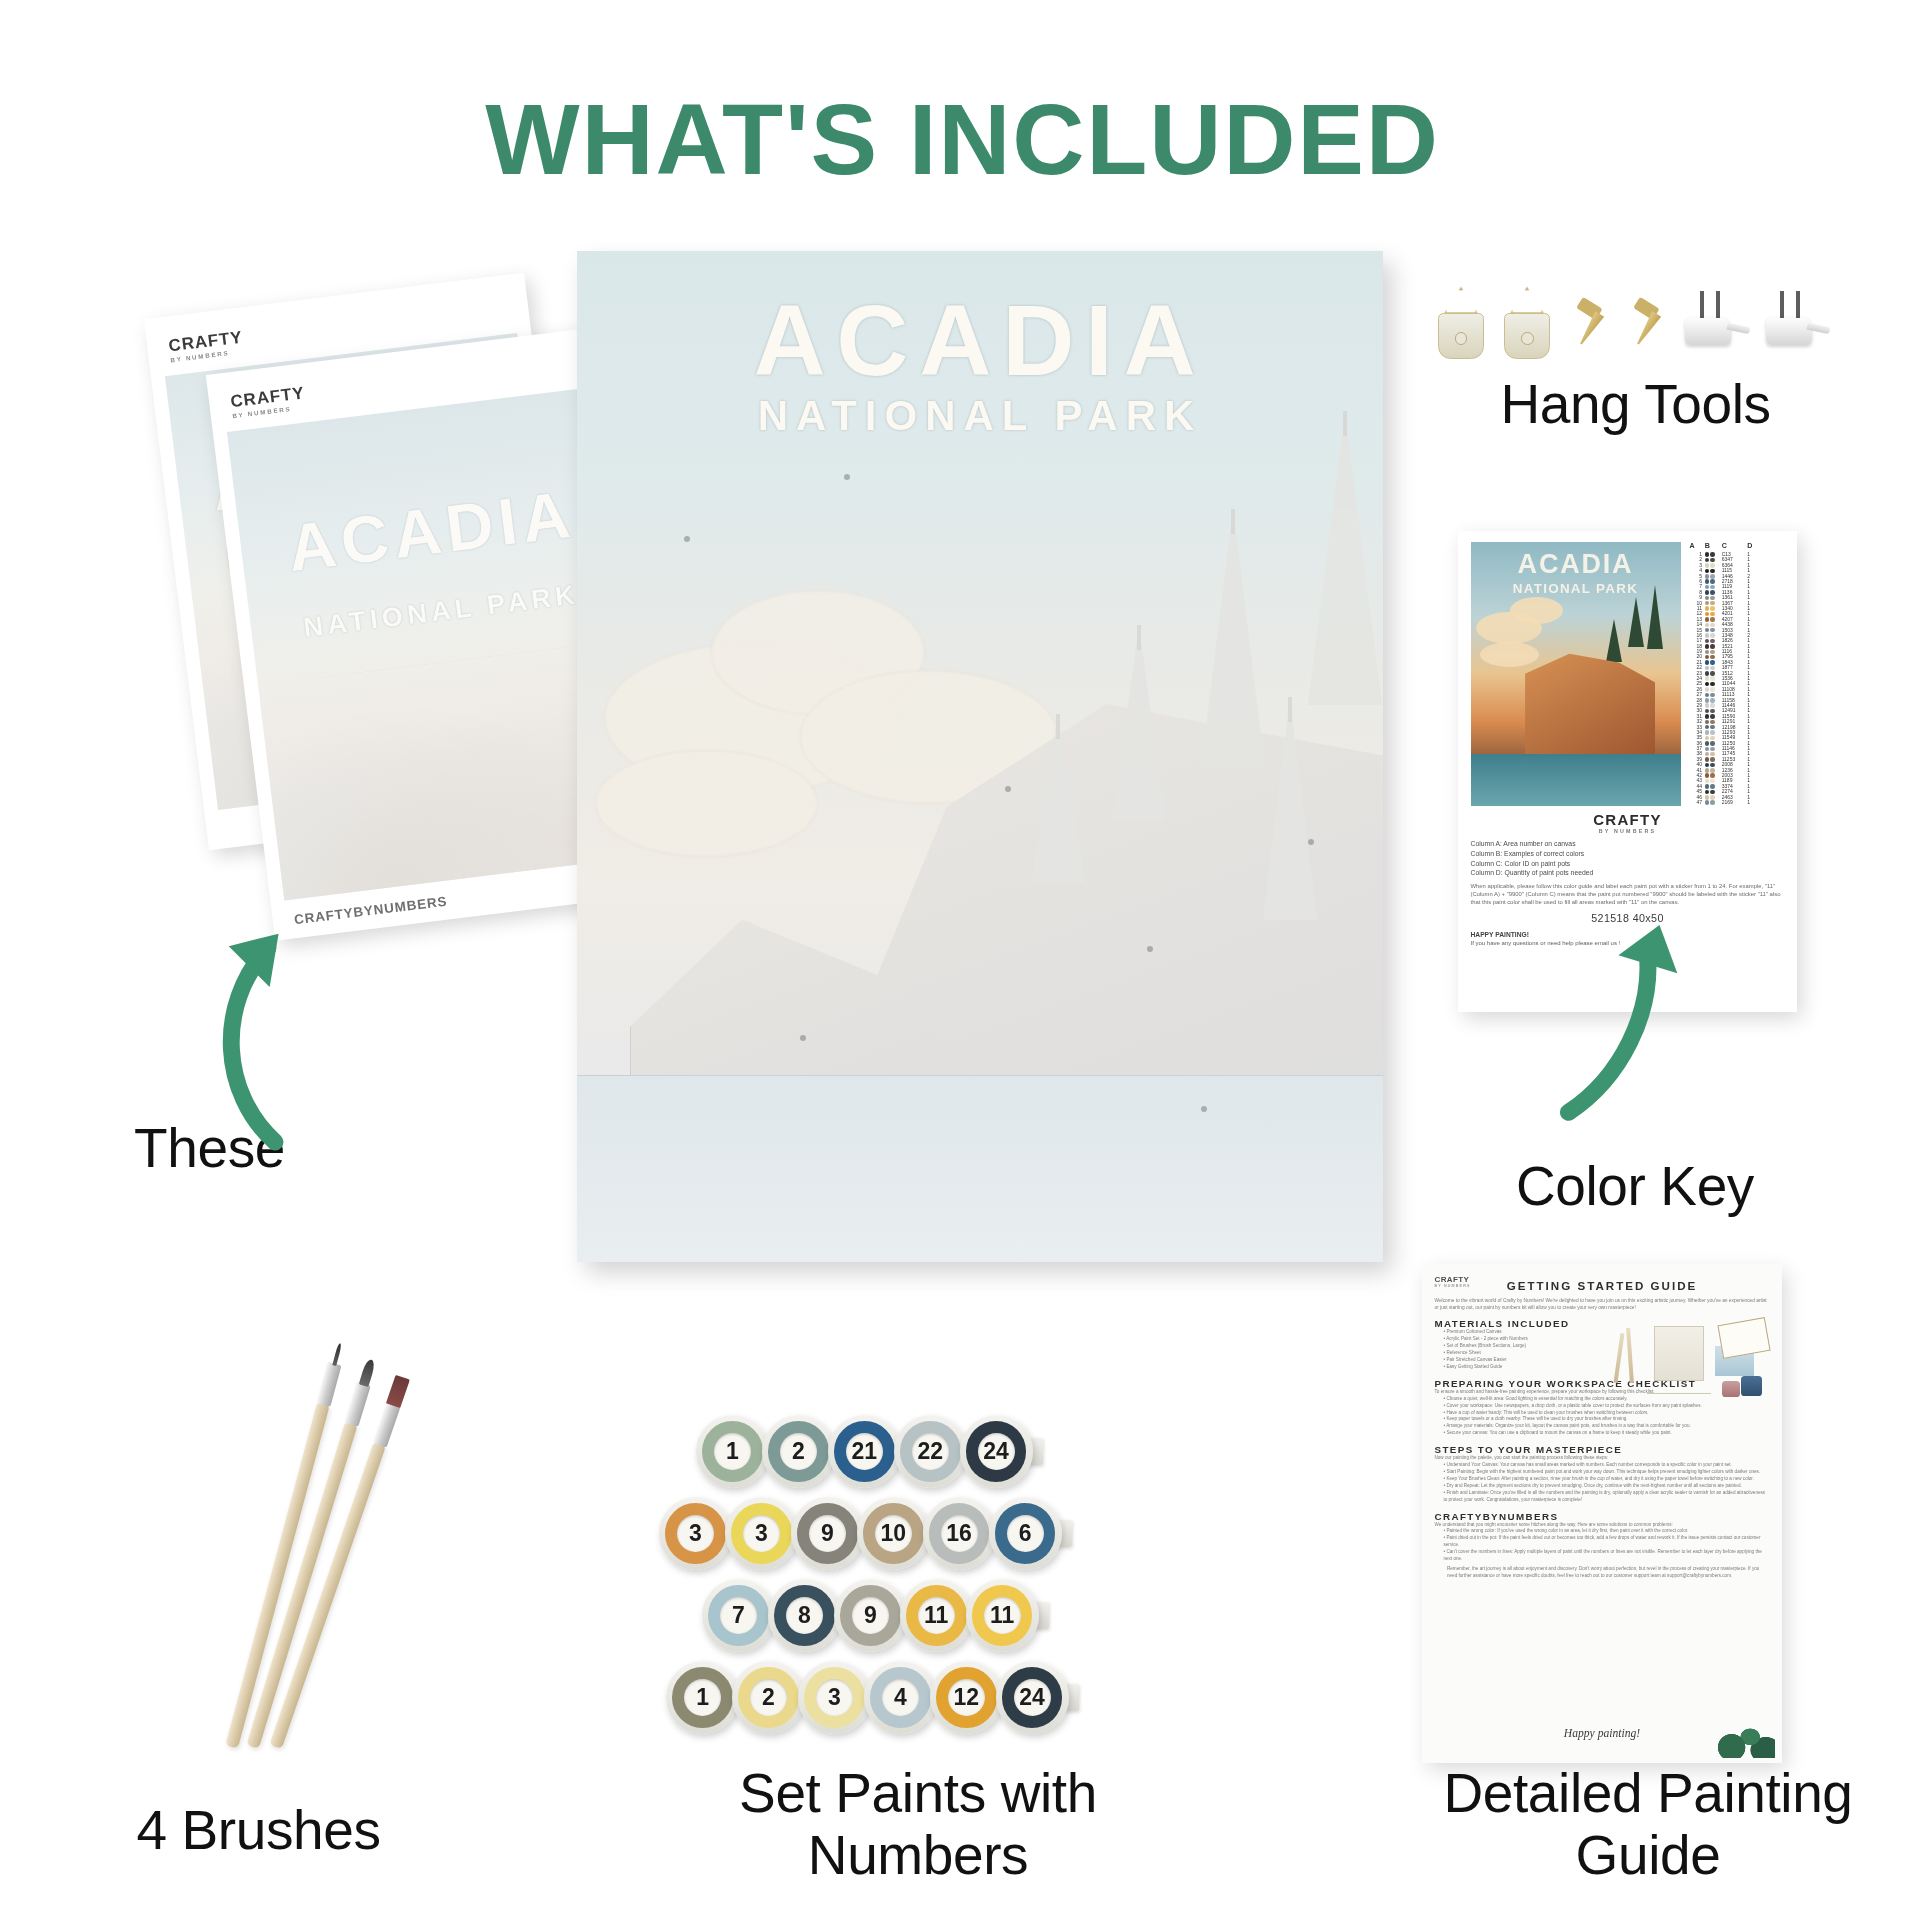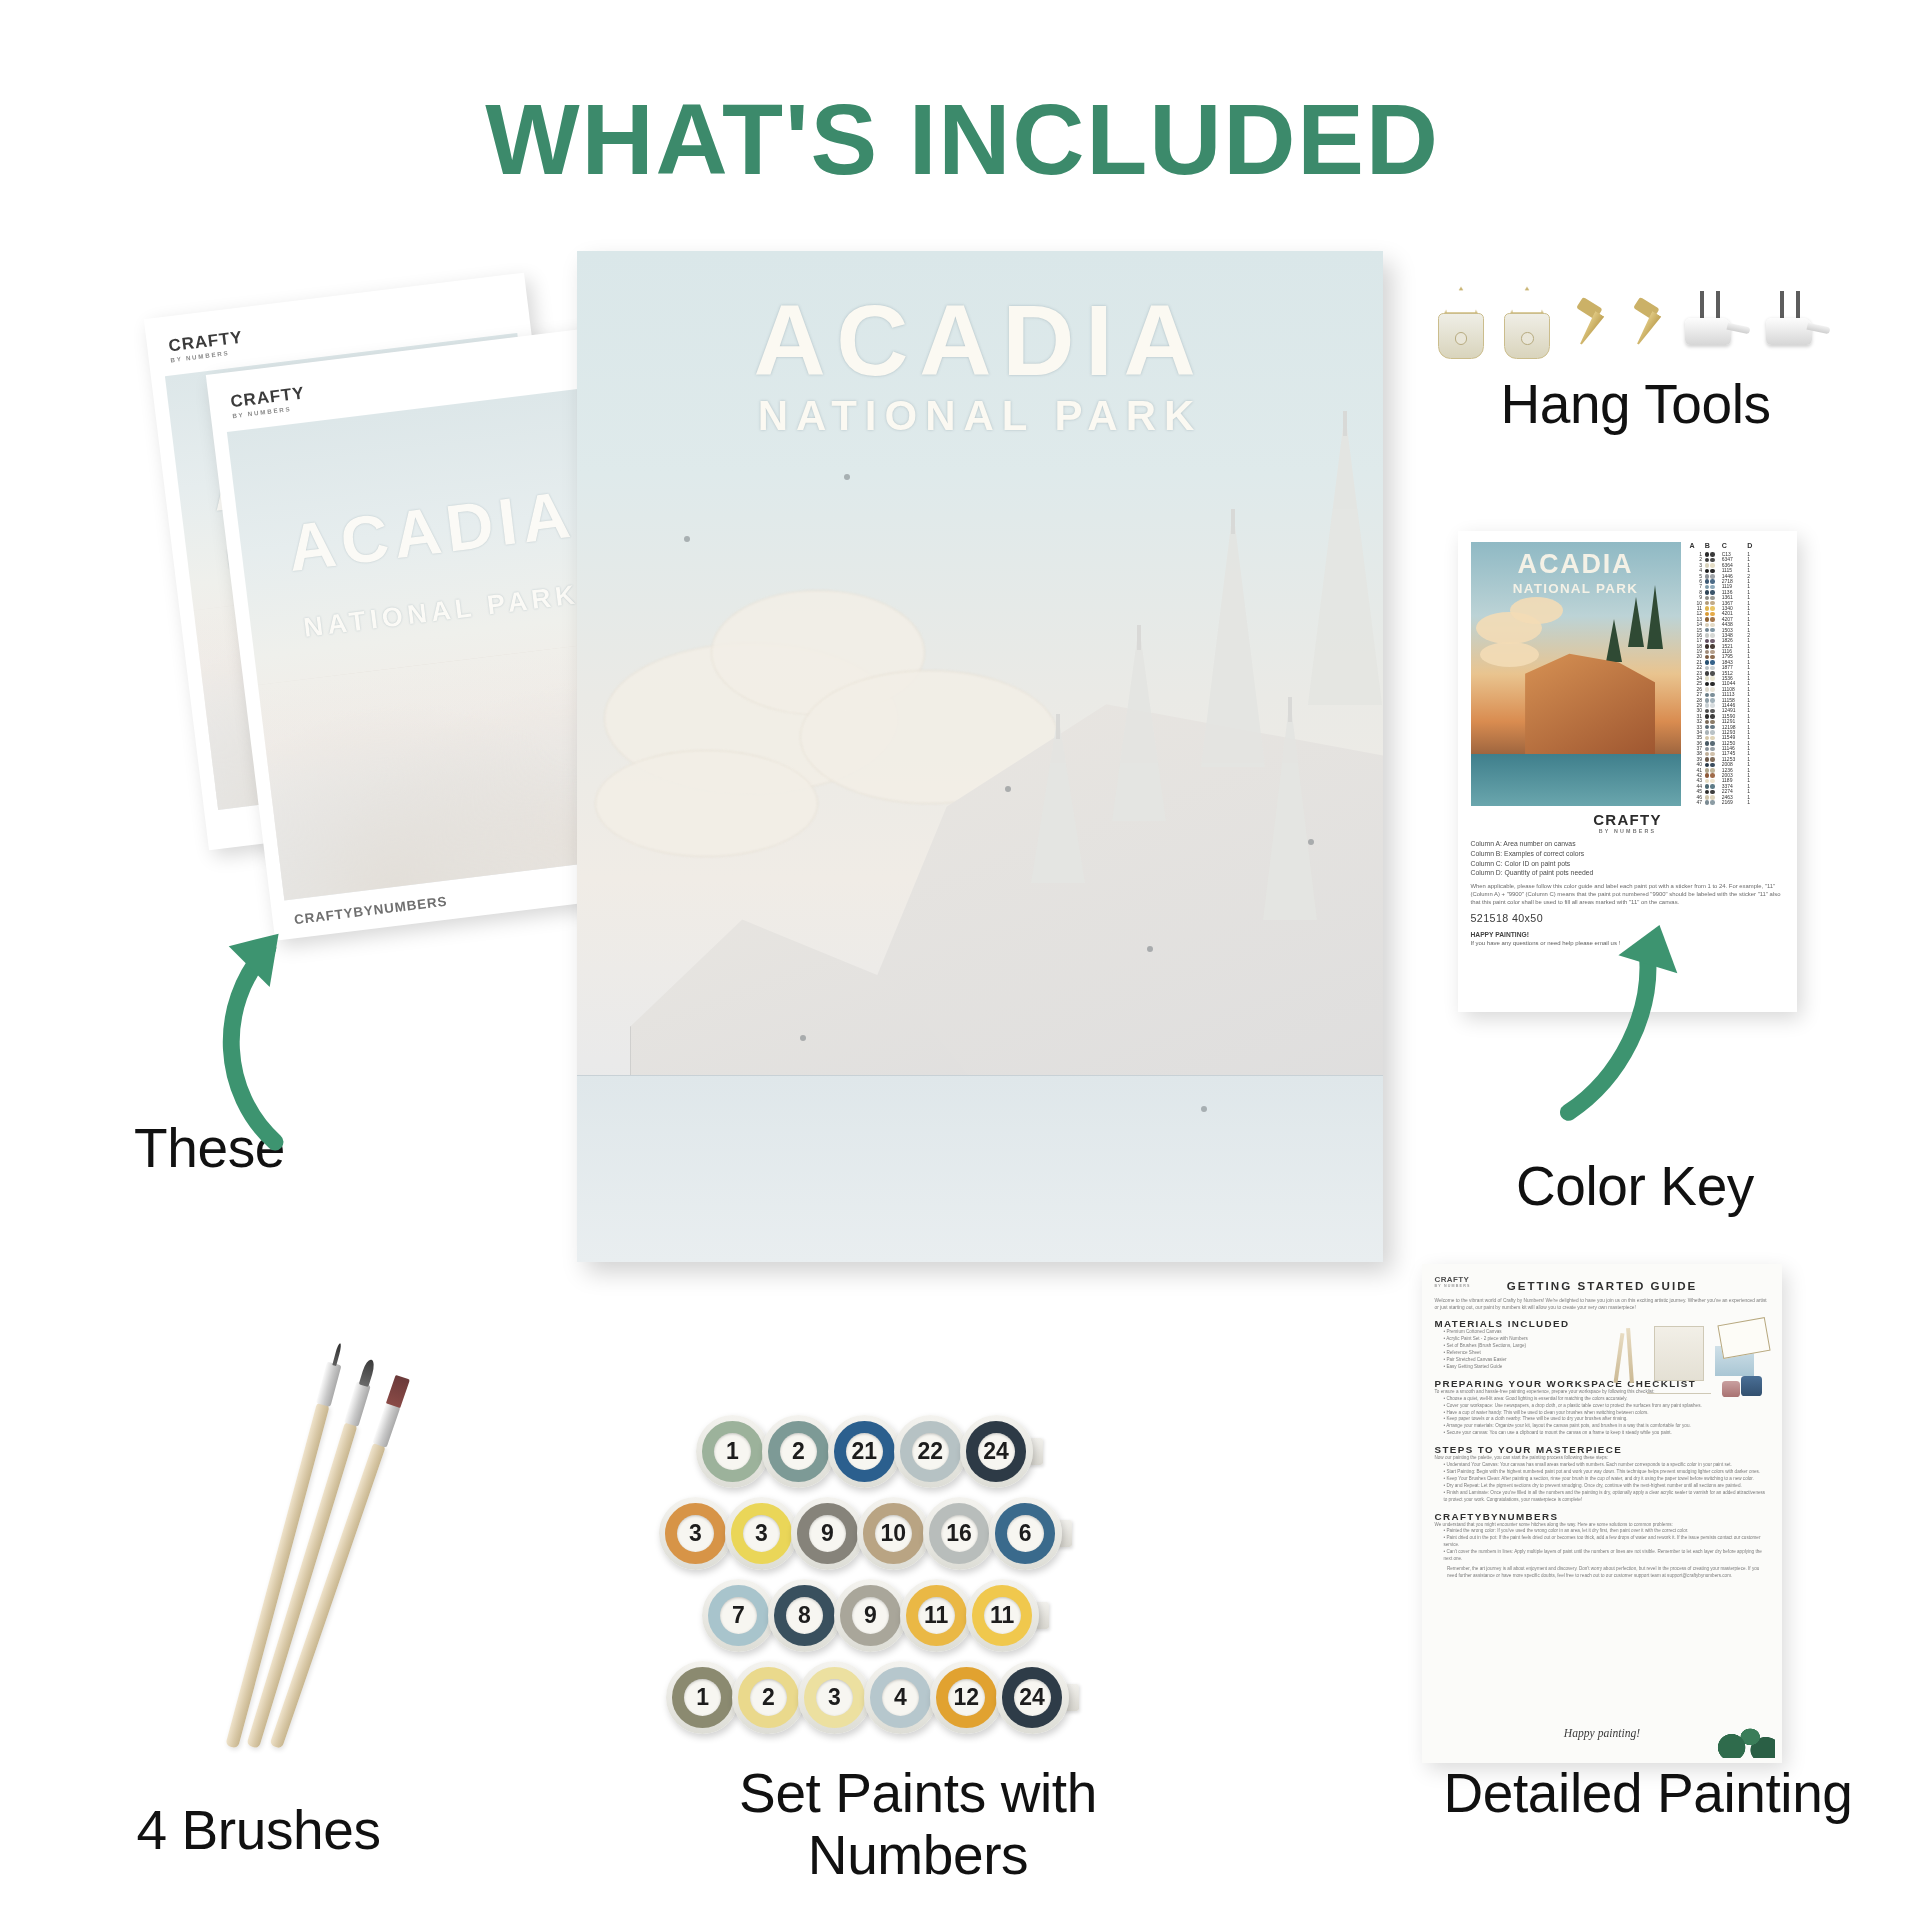--- a/index.html
+++ b/index.html
@@ -255,21 +255,21 @@
   .ck-row .b i { display:block; width:4.5px; height:4.5px; border-radius:50%; }
   .ck-row .c { width:23px; }
   .ck-row .d { width:10.7px; }
   .ck-brand {
     text-align:center; margin-top: 5.3px;
     font-size: 15px; font-weight: 800; letter-spacing: 1.3px; color: #2c2c2c;
   }
   .ck-brand small { display:block; font-size: 5.3px; letter-spacing: 2.2px; font-weight:700; color:#777; }
   .ck-cols { margin-top: 5.3px; font-size: 6.8px; line-height: 1.42; color:#4b4b4b; }
   .ck-note { margin-top: 5.3px; font-size: 5.9px; line-height: 1.34; color:#6b6b6b; }
-  .ck-sku { text-align:left; margin-top: 5.3px; font-size: 10.7px; color:#3a3a3a; letter-spacing:0.4px; }
+  .ck-sku { text-align:center; margin-top: 5.3px; font-size: 10.7px; color:#3a3a3a; letter-spacing:0.4px; }
   .ck-happy { margin-top: 7.1px; font-size: 6.7px; font-weight:700; color:#3f3f3f; }
   .ck-email { font-size: 6px; color:#5d5d5d; margin-top:1.8px; }
 
   
   .arrow { position:absolute; z-index: 6; }
 
   
   .brushes { position: absolute; left: 134px; top: 1310px; width: 294px; height: 437px; z-index: 3; }
   .brush {
     position:absolute; bottom: 0; width: 13.4px;
@@ -1180,16 +1180,17 @@
         <div class="g-li">• Can't cover the numbers in lines: Apply multiple layers of paint until the numbers or lines are not visible. Remember to let each layer dry before applying the next one.</div>
       </div>
     <div class="g-li" style="margin-left:12.5px; margin-top:3.6px;">Remember, the art journey is all about enjoyment and discovery. Don't worry about perfection, but revel in the process of creating your masterpiece. If you need further assistance or have more specific doubts, feel free to reach out to our customer support team at support@craftybynumbers.com.</div>
 
     <div class="g-happy">Happy painting!</div>
     <div class="g-leaf"></div>
   </div>
 
   <div class="item-label" style="left:1372px; top:1763px; width:552px;">
     <div id="gl1">Detailed Painting</div>
+    <div id="gl2">Guide</div>
   </div>
 
 </div>
 
 
 </body></html>

